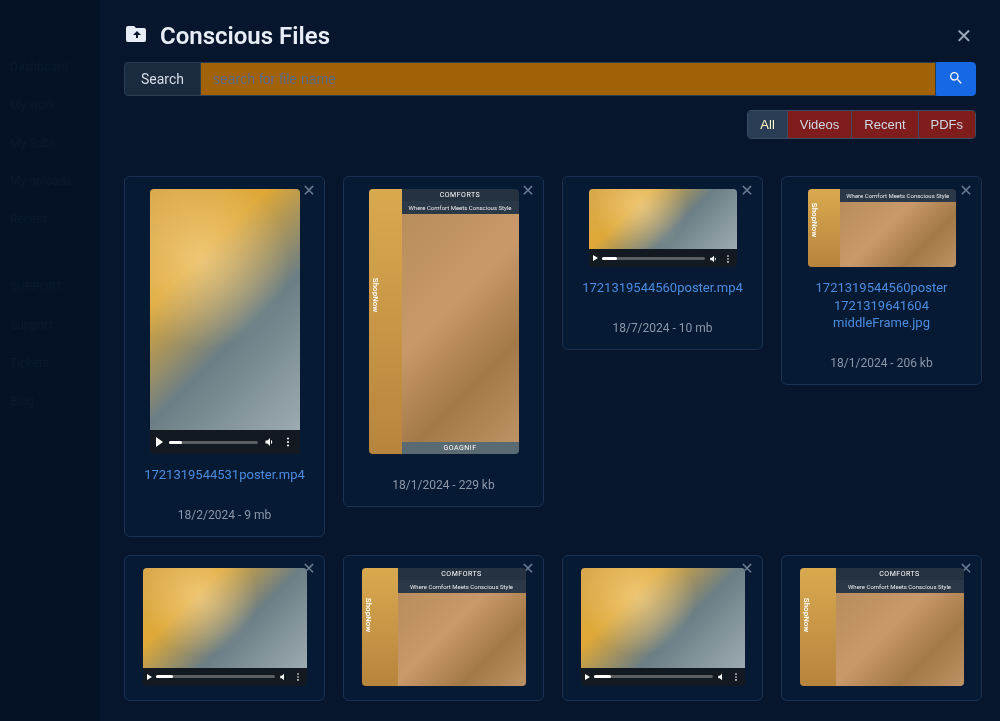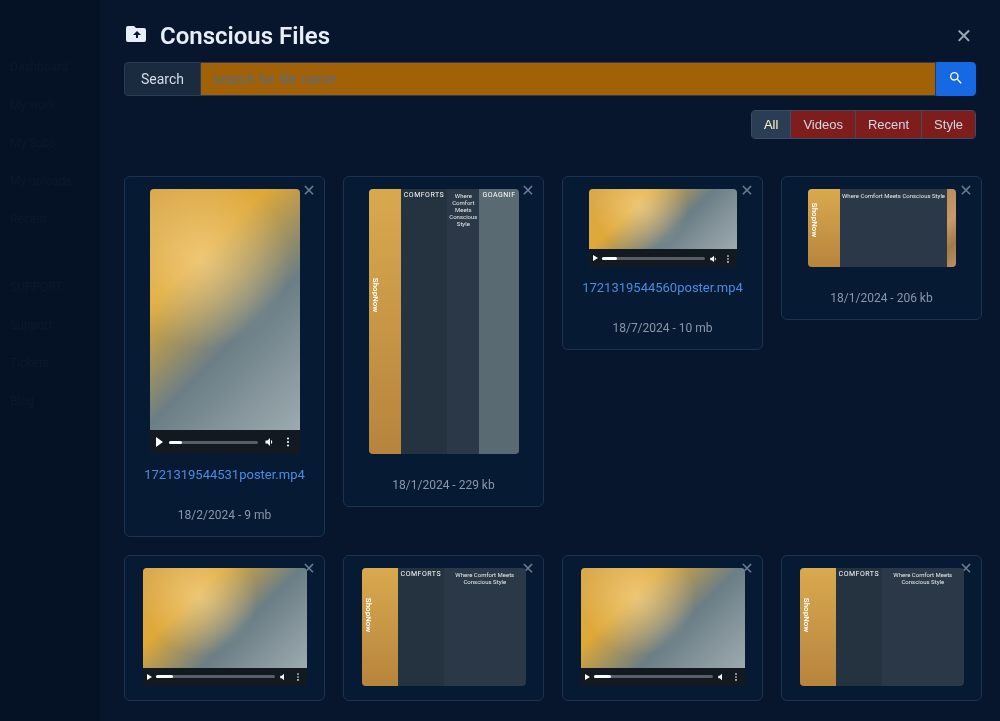--- a/index.html
+++ b/index.html
@@ -199,21 +199,21 @@
   position:absolute; inset:0;
   background: radial-gradient(circle at 35% 30%, rgba(255,230,180,0.5), transparent 45%);
 }
 .thumb-paper {
   flex: 1;
   background: linear-gradient(135deg, #b88d5c, #c9996a 40%, #a47948 70%, #bd9265);
   position: relative;
 }
 .thumb-split { flex:1; display:flex; }
 .thumb-split .left { width:22%; background: linear-gradient(#d9a94f,#b7843d); }
-.thumb-split .right { flex:1; display:flex; flex-direction:row; }
+.thumb-split .right { flex:1; display:flex; flex-direction:column; }
 .thumb-label {
   font-size: 7px;
   color: #fff;
   padding: 2px 3px;
   letter-spacing: 0.5px;
   text-align: center;
   background: rgba(0,0,0,0.1);
 }
 .thumb-caption {
   font-size: 6px;
@@ -314,21 +314,21 @@
           </svg>
       </span>
     </button>
   </div>
 
   <div class="filter-row">
     <div class="filter-group">
       <button class="filter-btn active">All</button>
       <button class="filter-btn">Videos</button>
       <button class="filter-btn">Recent</button>
-      <button class="filter-btn">Style</button>
+      <button class="filter-btn">PDFs</button>
     </div>
   </div>
 
   <div class="files-scroll">
     <div class="files-grid">
 
       <div class="file-card">
         <div class="file-close">✕</div>
         <div class="thumb portrait">
           <div class="thumb-img"></div>
@@ -394,20 +394,21 @@
           <div class="thumb-split">
             <div class="left">
                 <span class="vertical-text">ShopNow</span>
               </div>
             <div class="right">
               <div class="thumb-caption">Where Comfort Meets Conscious Style</div>
               <div class="thumb-paper" style="flex:1"></div>
             </div>
           </div>
         </div>
+        <div class="file-name">1721319544560poster 1721319641604 middleFrame.jpg</div>
         <div class="file-meta">18/1/2024 - 206 kb</div>
       </div>
 
       <div class="file-card">
         <div class="file-close">✕</div>
         <div class="thumb square">
           <div class="thumb-img"></div>
           <div class="video-bar small">
             <span class="play-tri"></span>
             <div class="progress"></div>

